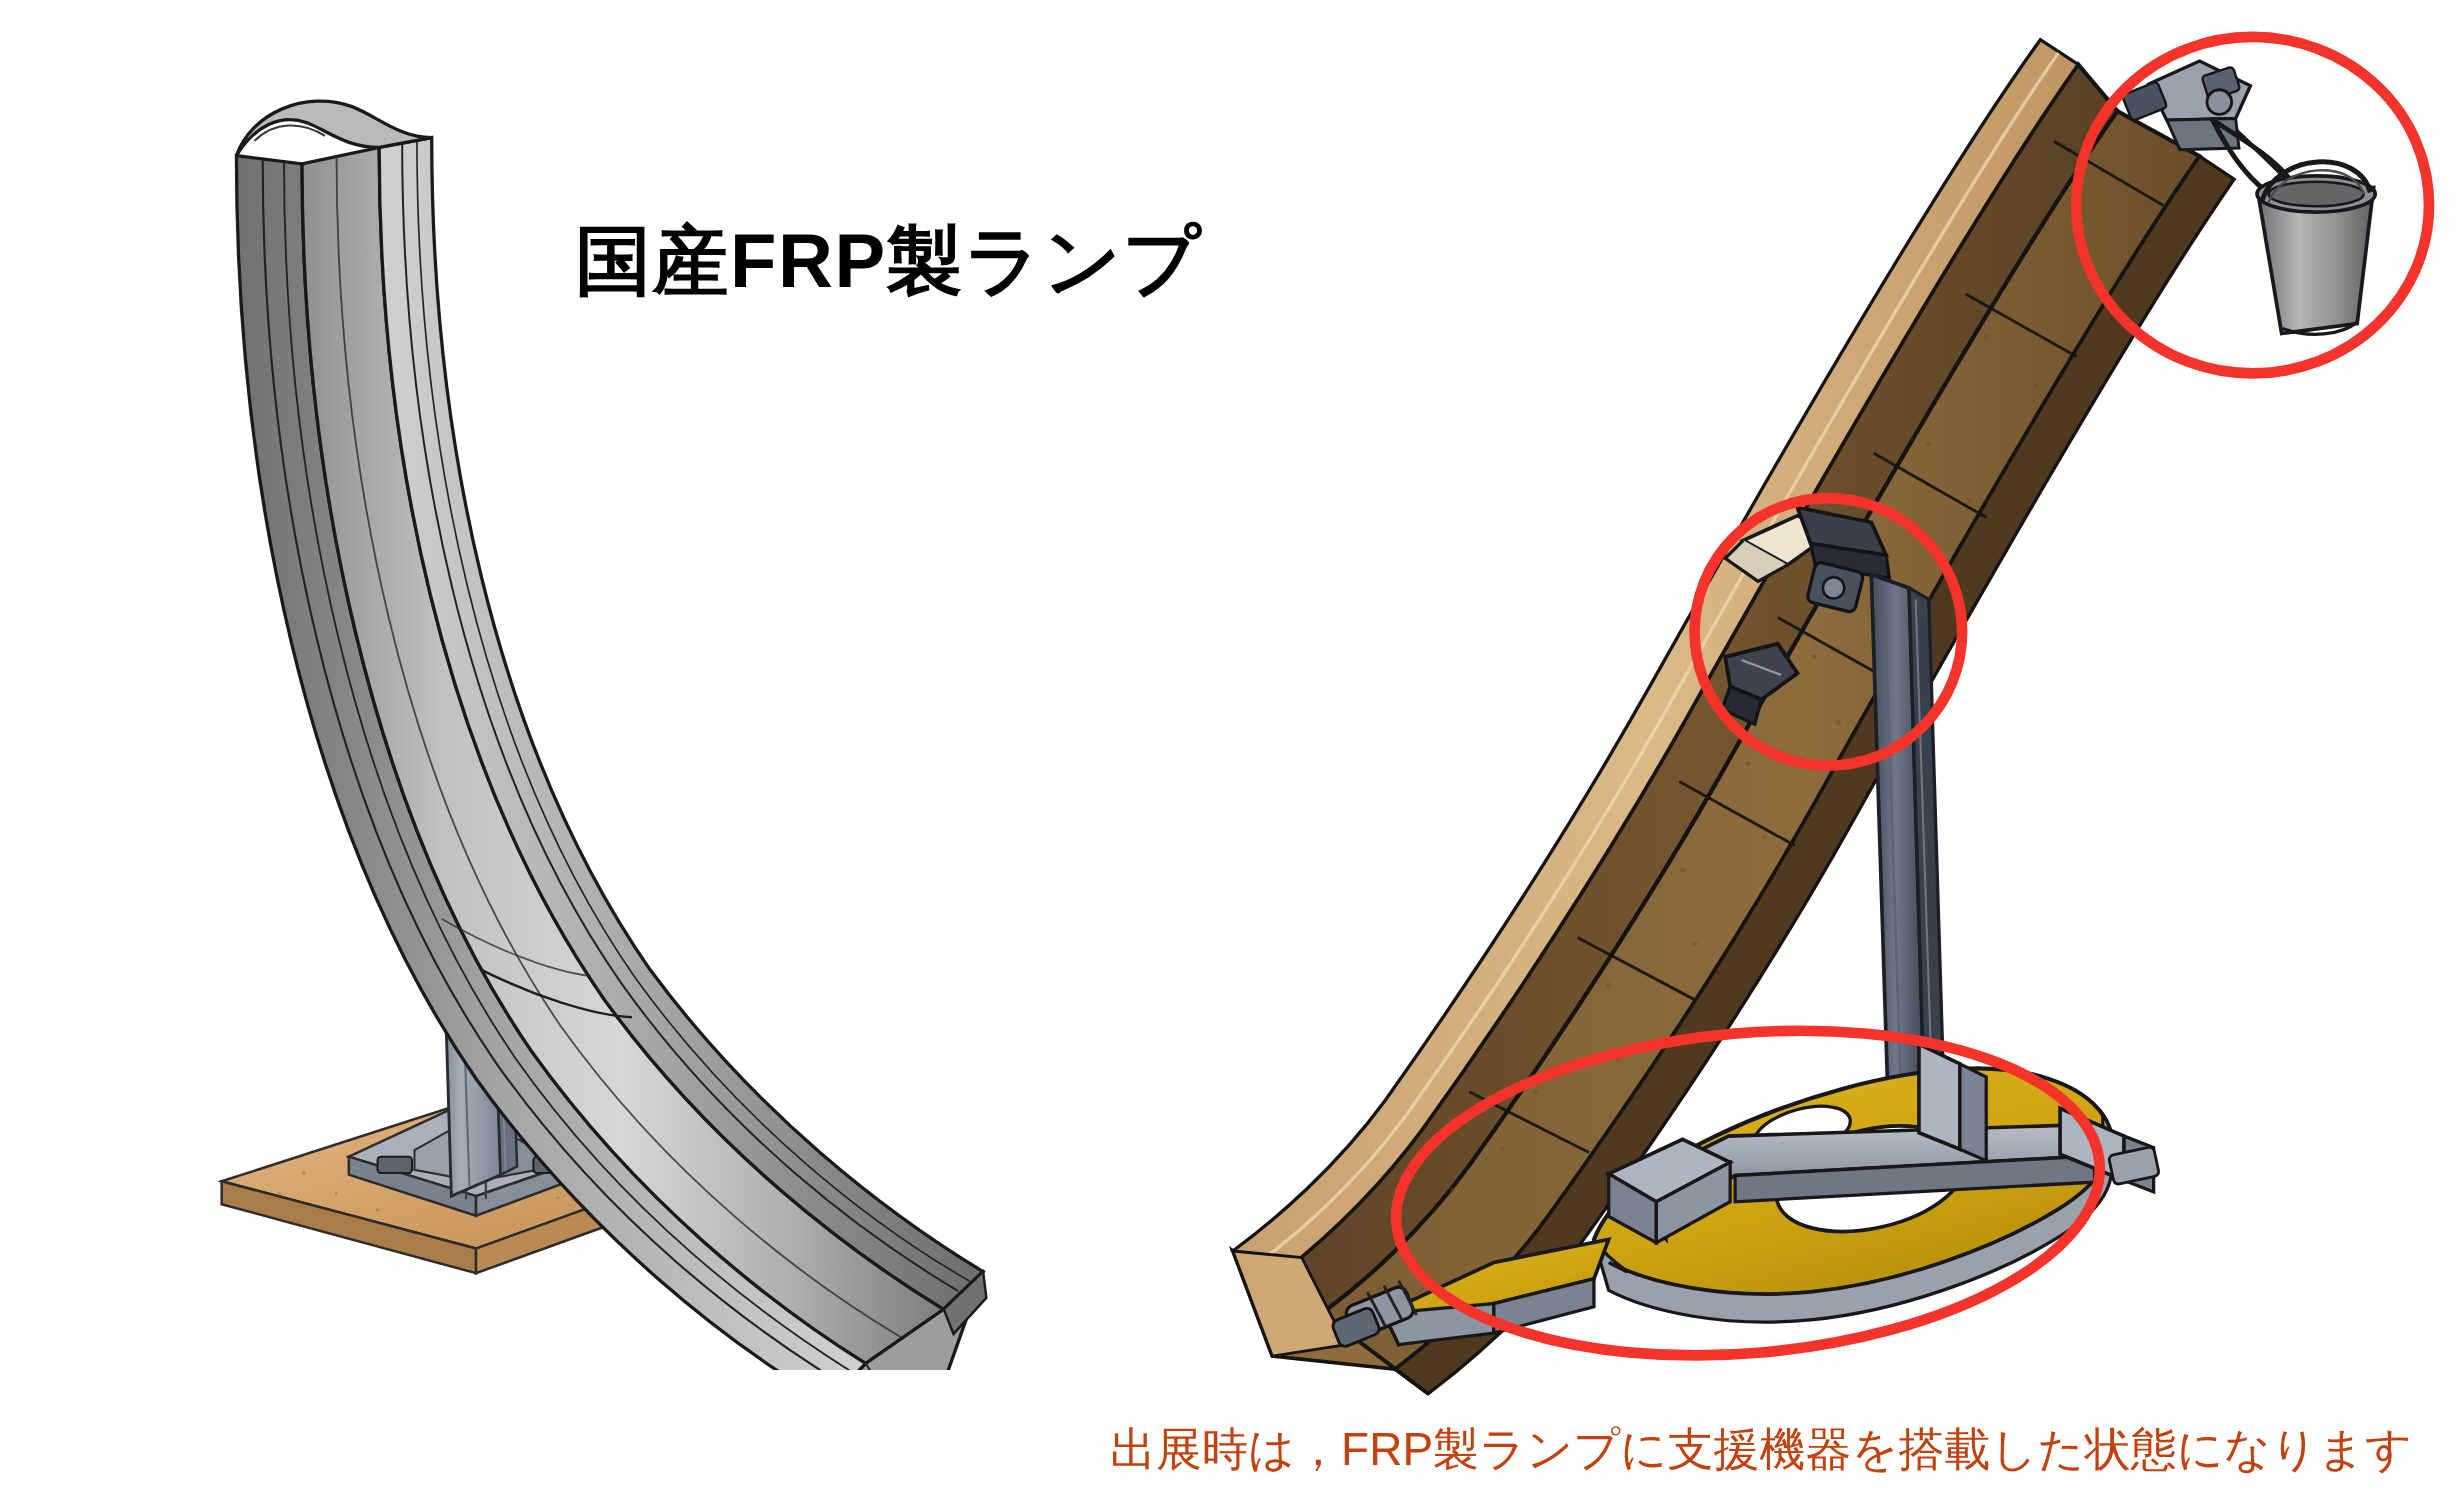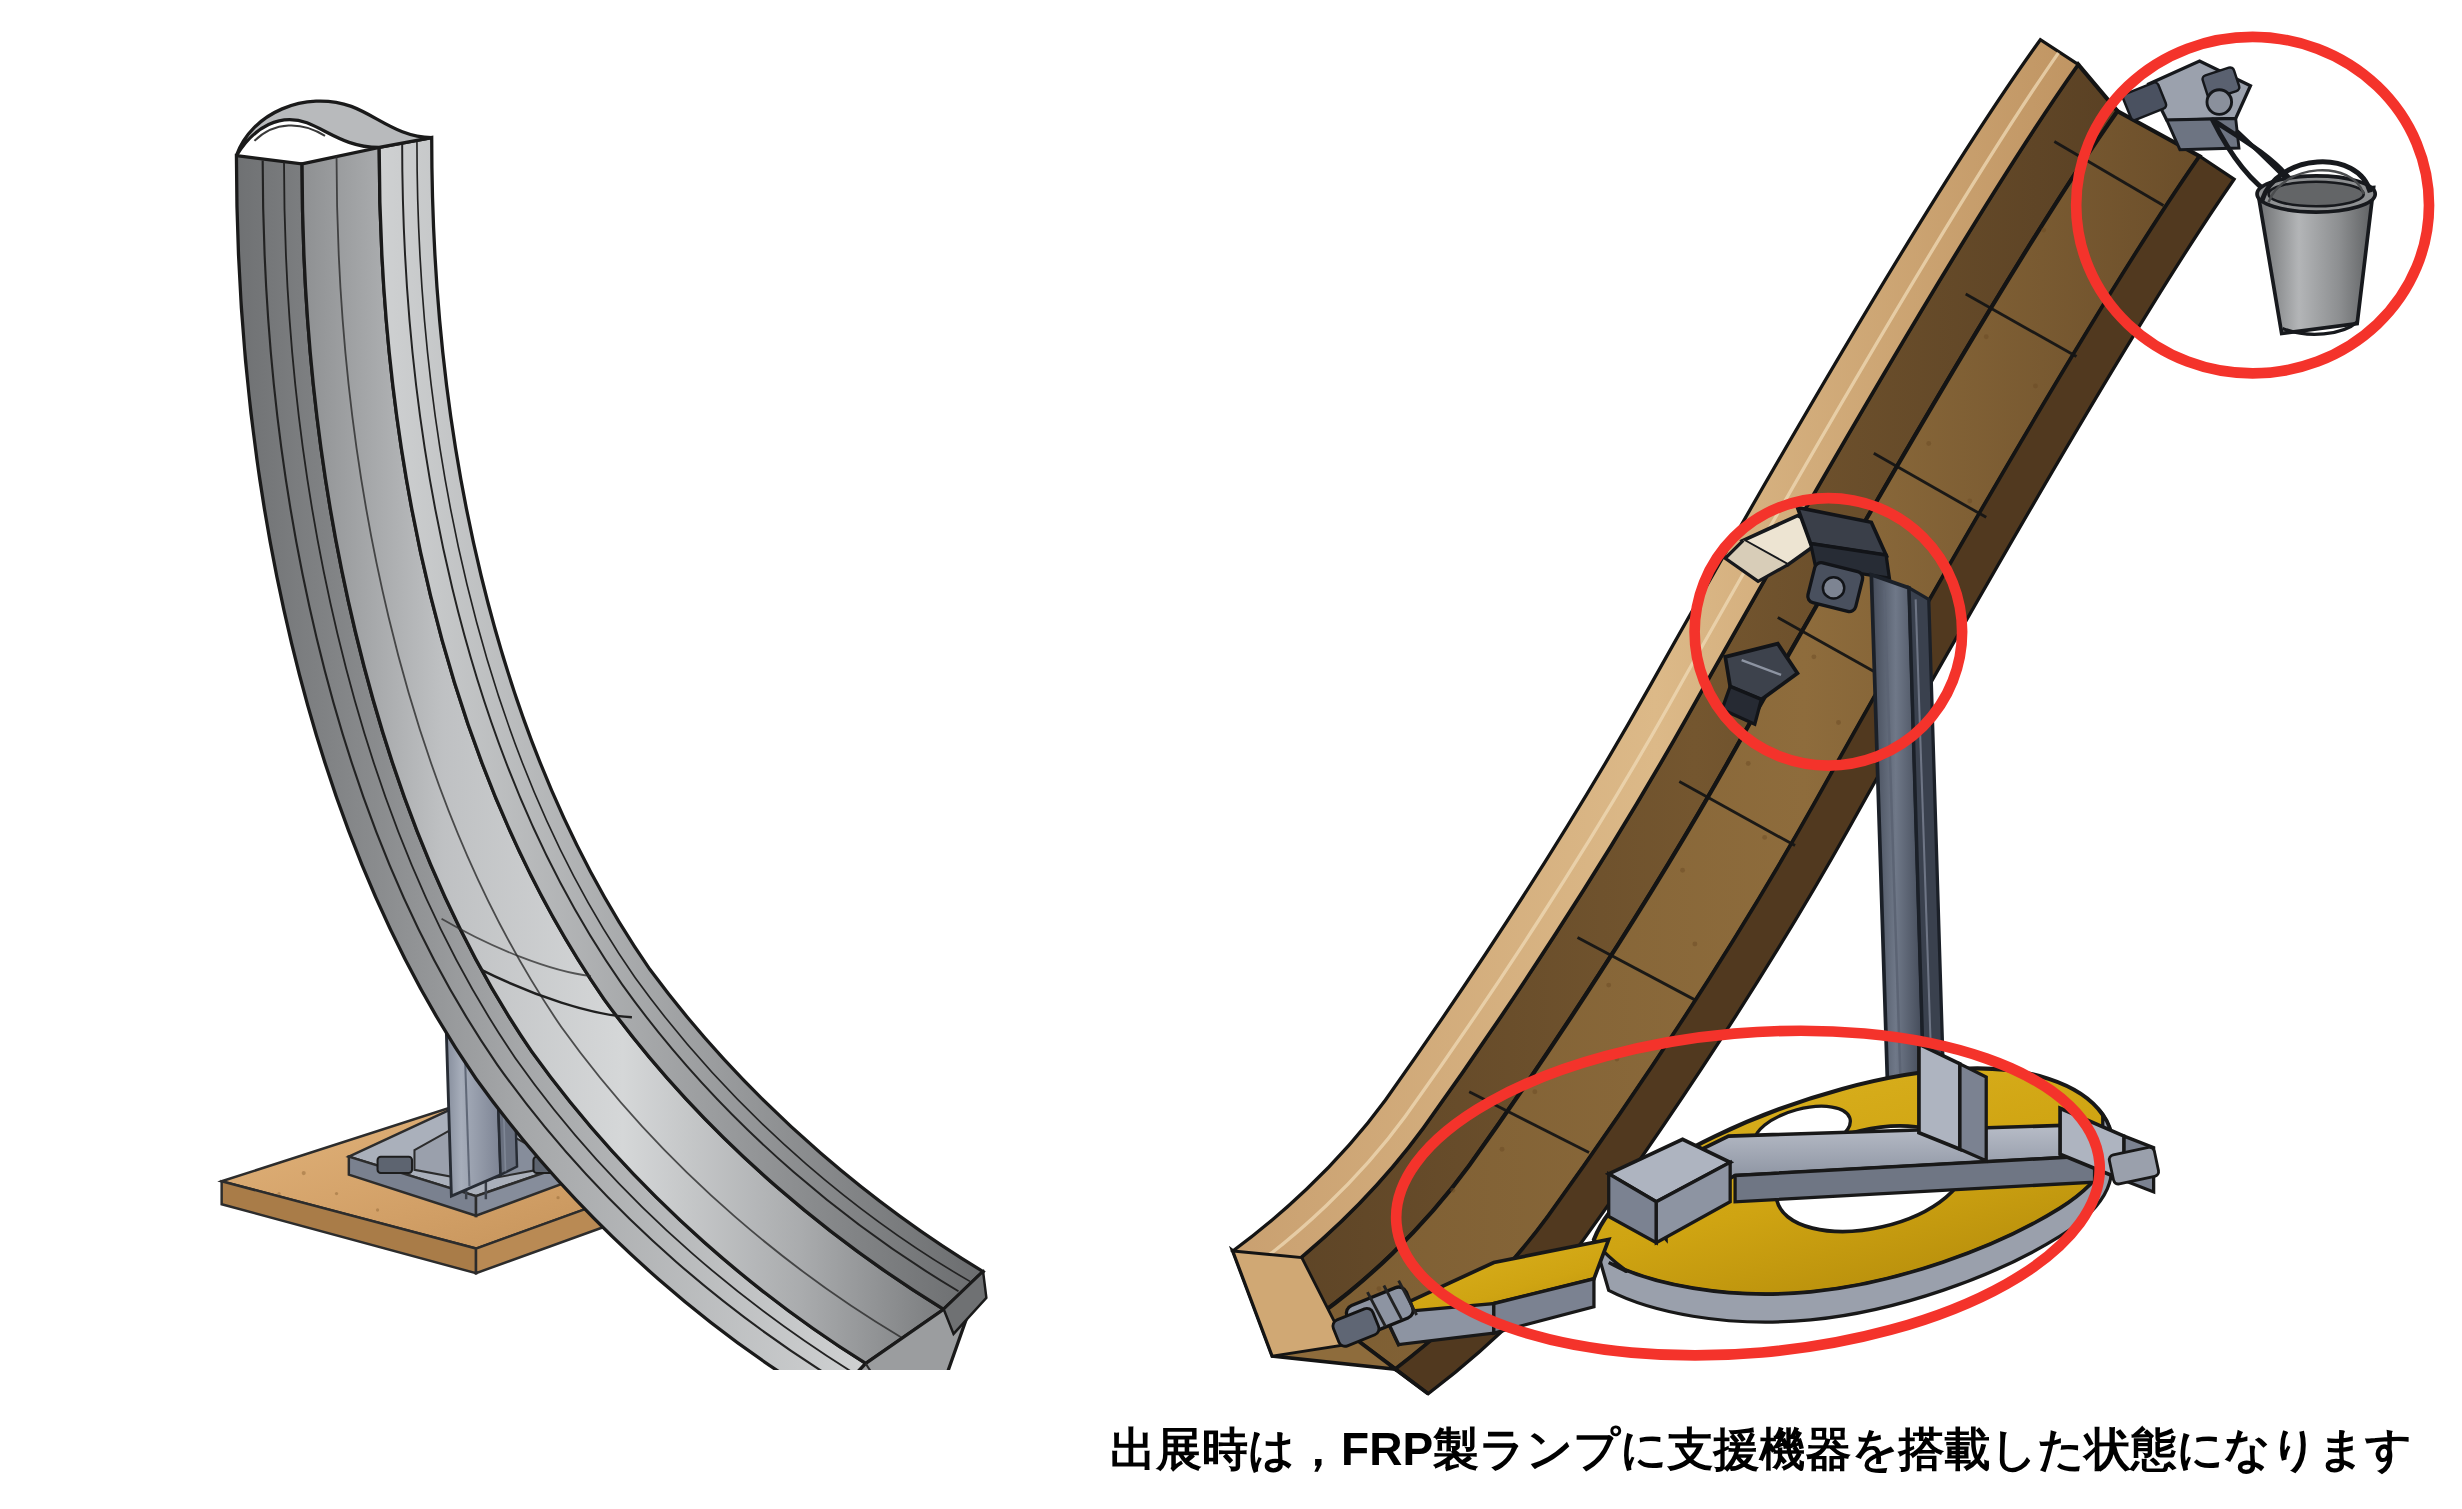--- a/index.html
+++ b/index.html
@@ -24,21 +24,21 @@
     font-weight:700;
     letter-spacing:0.02em;
     white-space:nowrap;
     line-height:1;
   }
   #title-frp{left:575px;top:223px;font-size:76px;}
   #title-support{left:1387px;top:369px;font-size:76px;}
   #caption{
     position:absolute;
     left:1110px;top:1426px;
-    font-size:46px;font-weight:700;color:#000000;
+    font-size:46px;font-weight:400;color:#c2410c;
     white-space:nowrap;line-height:1;
   }
 </style>
 </head>
 <body>
 
 <div class="slide">
 
   <div class="figure" id="frp-figure">
     <svg viewBox="0 0 1000 1560" xmlns="http://www.w3.org/2000/svg">
@@ -380,18 +380,19 @@
       </g>
     </svg>
   </div>
 
   <svg style="position:absolute;left:0;top:0;width:2462px;height:1509px;pointer-events:none;" viewBox="0 0 3000 1839" xmlns="http://www.w3.org/2000/svg">
     <ellipse cx="2745" cy="250" rx="215" ry="205" fill="none" stroke="#F4332B" stroke-width="13"></ellipse>
     <ellipse cx="2228" cy="770" rx="163" ry="163" fill="none" stroke="#F4332B" stroke-width="13"></ellipse>
     <ellipse cx="2130" cy="1454" rx="430" ry="195" transform="rotate(-5 2130 1454)" fill="none" stroke="#F4332B" stroke-width="13"></ellipse>
   </svg>
 
+  <div class="title" id="title-frp">国産FRP製ランプ</div>
 
 
   <div id="caption">出展時は，FRP製ランプに支援機器を搭載した状態になります</div>
 
 </div>
 
 
 </body></html>

